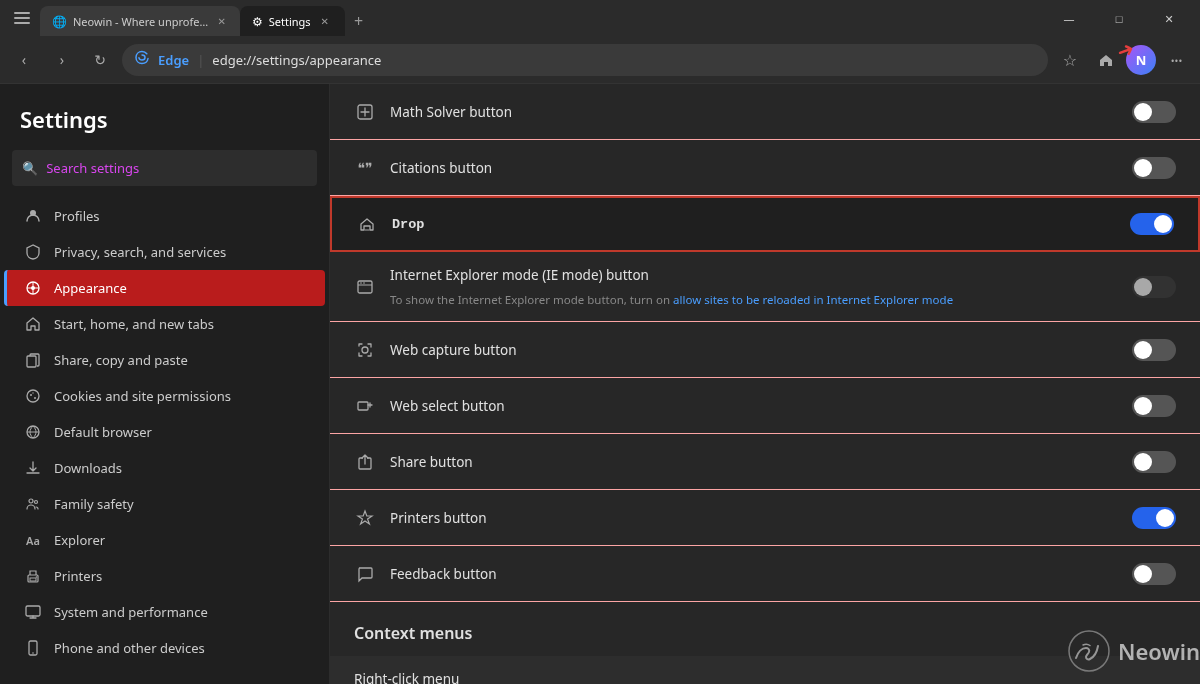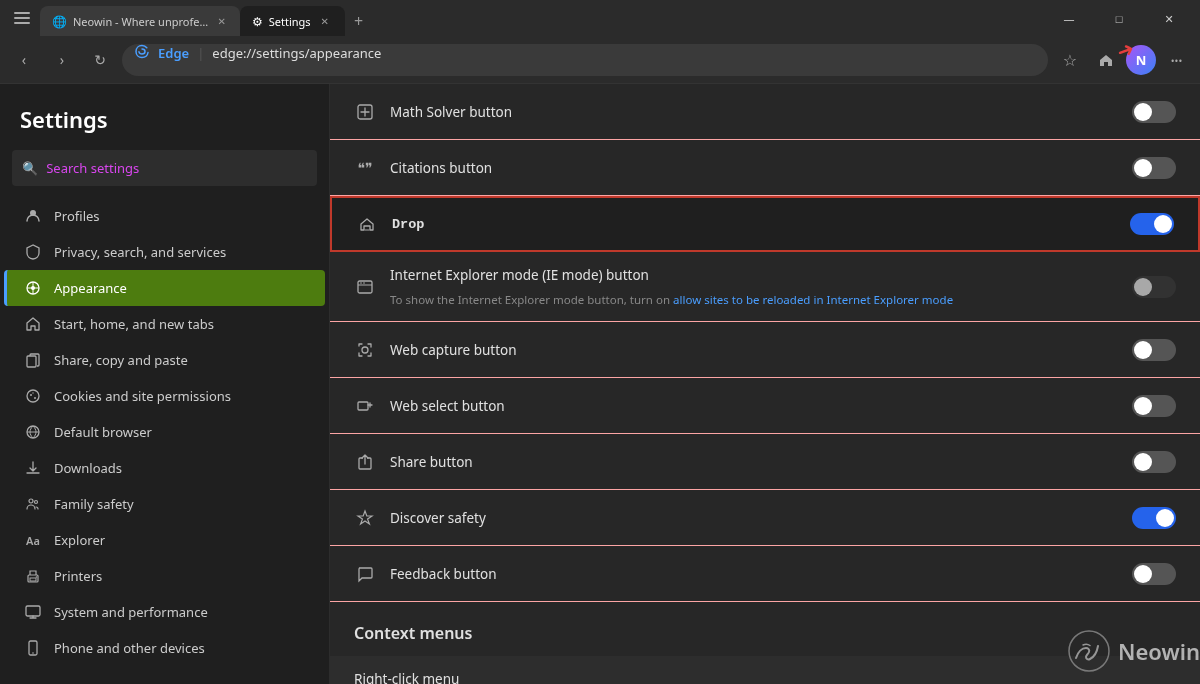--- a/index.html
+++ b/index.html
@@ -110,20 +110,21 @@
       cursor: pointer;
       color: #aaa;
       font-size: 14px;
     }
     .address-bar {
       flex: 1;
       height: 32px;
       background: #3a3a3a;
       border-radius: 16px;
       display: flex;
+      align-items: center;
       padding: 0 12px;
       gap: 8px;
       color: #ddd;
       font-size: 13px;
     }
     .nav-right {
       display: flex;
       align-items: center;
       gap: 4px;
     }
@@ -200,21 +201,21 @@
       align-items: center;
       padding: 9px 20px;
       gap: 12px;
       font-size: 13px;
       color: #ccc;
       cursor: pointer;
       border-radius: 4px;
       margin: 0 4px;
     }
     .sidebar-item.active {
-      background: #4d7c0f;
+      background: #b91c1c;
       color: #fff;
       border-left: 3px solid #4a9eff;
       padding-left: 17px;
     }
     .sidebar-item .icon {
       width: 18px;
       height: 18px;
       display: flex;
       align-items: center;
       justify-content: center;
@@ -651,21 +652,21 @@
         <div class="toggle"></div>
       </div>
 
       <div class="setting-row">
         <div class="setting-row-icon">
           <svg width="18" height="18" viewBox="0 0 18 18" fill="none">
             <path d="M9 2L10.8 7H16L11.6 10.1L13.4 15L9 11.9L4.6 15L6.4 10.1L2 7H7.2L9 2Z" stroke="#aaa" stroke-width="1.2" fill="none"></path>
           </svg>
         </div>
         <div class="setting-row-content">
-          <div class="setting-row-title">Discover safety</div>
+          <div class="setting-row-title">Printers button</div>
         </div>
         <div class="toggle on"></div>
       </div>
 
       <div class="setting-row">
         <div class="setting-row-icon">
           <svg width="18" height="18" viewBox="0 0 18 18" fill="none">
             <path d="M3 3h12a1 1 0 011 1v8a1 1 0 01-1 1H6l-3 3V4a1 1 0 011-1z" stroke="#aaa" stroke-width="1.3"></path>
           </svg>
         </div>

